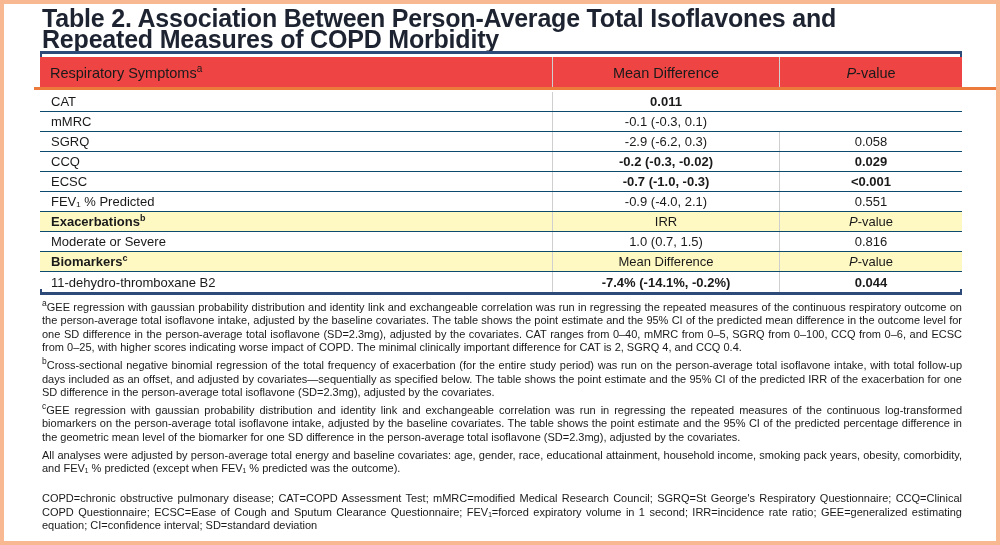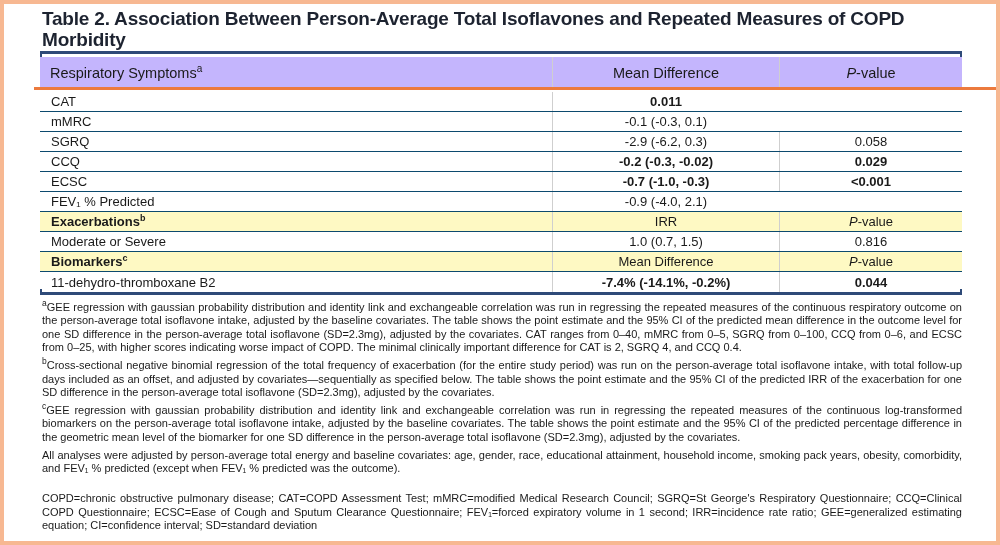--- a/index.html
+++ b/index.html
@@ -8,27 +8,27 @@
     --border-salmon:#f7b892;
   }
   *{margin:0;padding:0;box-sizing:border-box;}
   body{font-family:"Liberation Sans","DejaVu Sans",sans-serif;background:#fff;}
   .page{
     position:relative;width:1000px;height:545px;background:#fff;
     border:4px solid var(--border-salmon);overflow:hidden;
   }
   .title{
     position:absolute;left:38px;top:4px;width:885px;
-    font-size:19px;font-weight:700;line-height:21px;color:#1d2330;letter-spacing:-0.2px;
+    font-size:25px;font-weight:700;line-height:21px;color:#1d2330;letter-spacing:-0.2px;
   }
   .table-wrap{position:absolute;left:36px;top:47px;width:922px;}
   .rule-top{height:6px;border-top:3px solid var(--rule-navy);border-left:2px solid var(--rule-navy);border-right:2px solid var(--rule-navy);}
   .rule-bottom{position:absolute;left:36px;top:285px;width:922px;height:6px;border-bottom:3px solid var(--rule-navy);border-left:2px solid var(--rule-navy);border-right:2px solid var(--rule-navy);}
   .grid-row{display:grid;grid-template-columns:512px 227px 183px;align-items:center;}
-  .thead{height:32px;background:#c4b5fd;font-size:14.5px;color:#1a1a1a;}
+  .thead{height:32px;background:#ef4444;font-size:14.5px;color:#1a1a1a;}
   .thead .c1{padding-left:10px;}
   .c2,.c3{text-align:center;border-left:1px solid #cfcfcf;align-self:stretch;display:flex;align-items:center;justify-content:center;}
   .orange-rule{position:absolute;left:30px;right:0;top:83px;height:3px;background:var(--accent-orange);}
   .tbody{margin-top:3px;}
   .trow{height:20px;font-size:13px;color:#1a1a1a;border-bottom:1px solid #0c4a6e;background:#fff;}
   .trow:last-child{border-bottom:none;}
   .trow .c1{padding-left:11px;white-space:nowrap;}
   .trow.section{background:#fef9c3;}
   .trow.section .c1{font-weight:700;}
   .trow.boldvals .c2,.trow.boldvals .c3{font-weight:700;}
@@ -85,20 +85,21 @@
 
   <div class="grid-row trow boldvals">
     <div class="c1"><span class="lbl">ECSC</span><sup class="supm"></sup></div>
     <div class="c2">-0.7 (-1.0, -0.3)</div>
     <div class="c3">&lt;0.001</div>
   </div>
 
   <div class="grid-row trow">
     <div class="c1"><span class="lbl">FEV₁ % Predicted</span><sup class="supm"></sup></div>
     <div class="c2">-0.9 (-4.0, 2.1)</div>
+    <div class="c3">0.551</div>
   </div>
 
   <div class="grid-row trow section">
     <div class="c1"><span class="lbl">Exacerbations</span><sup class="supm">b</sup></div>
     <div class="c2">IRR</div>
     <div class="c3"><i>P</i>-value</div>
   </div>
 
   <div class="grid-row trow">
     <div class="c1"><span class="lbl">Moderate or Severe</span><sup class="supm"></sup></div>

